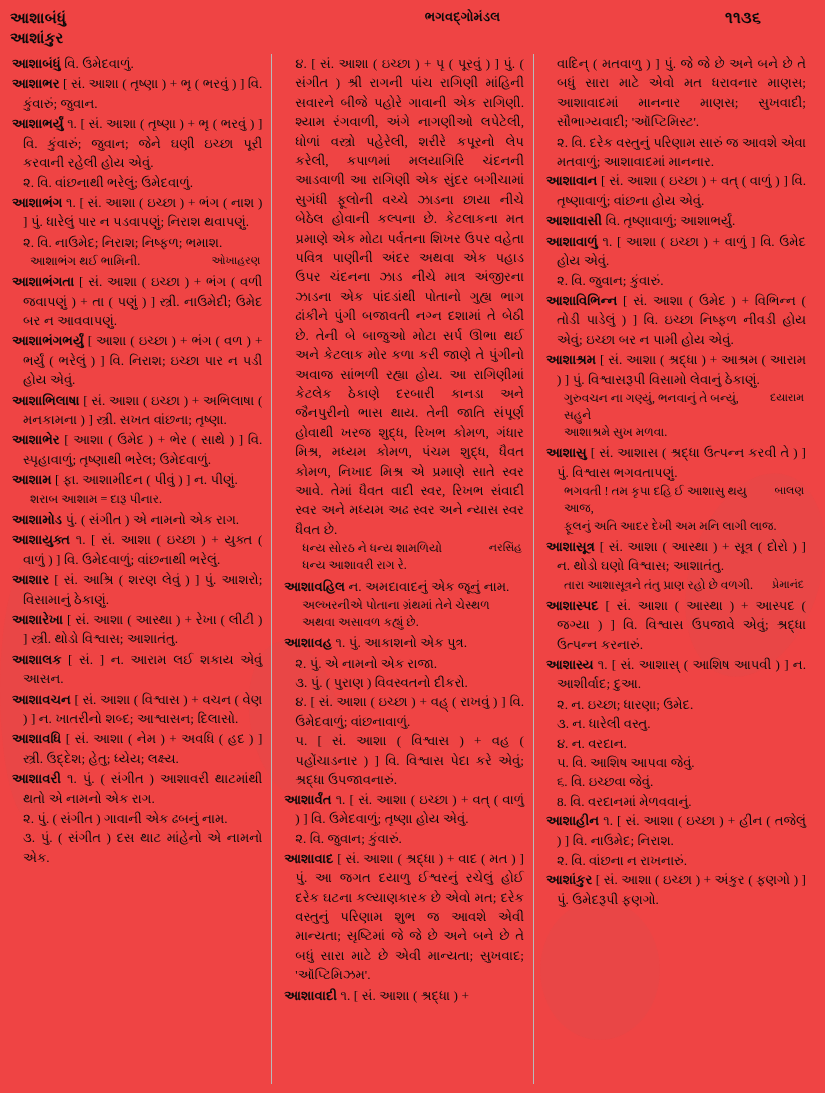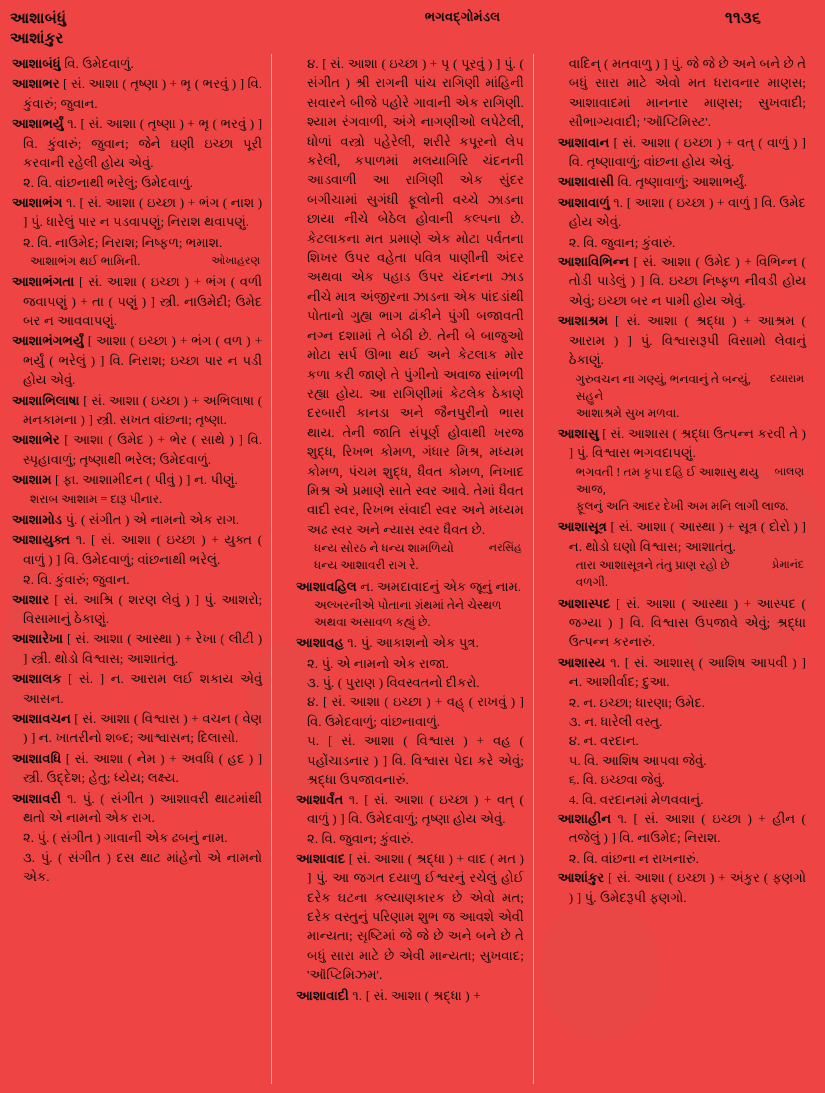--- a/index.html
+++ b/index.html
@@ -81,21 +81,21 @@
     width: 268px;
     box-sizing: border-box;
     padding: 0 9px 0 2px;
     font-size: 13.2px;
     line-height: 1.47;
     overflow: hidden;
   }
   .column.col2,
   .column.col3 {
     border-left: 1px solid #b9b9b9;
-    padding-left: 24px;
+    padding-left: 12px;
   }
   .column.col3 { width: 289px; }
 
   
   .entry {
     margin: 0 0 1px 0;
     padding: 0;
     text-indent: -11px;
     padding-left: 11px;
     text-align: justify;
@@ -167,21 +167,20 @@
         <p class="entry"><span class="headword">આશાભંગતા</span><span> [ સં. આશા ( ઇચ્છા ) + ભંગ ( વળી જવાપણું ) + તા ( પણું ) ] સ્ત્રી. નાઉમેદી; ઉમેદ બર ન આવવાપણું.</span></p>
         <p class="entry"><span class="headword">આશાભંગભર્યું</span><span> [ આશા ( ઇચ્છા ) + ભંગ ( વળ ) + ભર્યું ( ભરેલું ) ] વિ. નિરાશ; ઇચ્છા પાર ન પડી હોય એવું.</span></p>
         <p class="entry"><span class="headword">આશાભિલાષા</span><span> [ સં. આશા ( ઇચ્છા ) + અભિલાષા ( મનકામના ) ] સ્ત્રી. સખત વાંછના; તૃષ્ણા.</span></p>
         <p class="entry"><span class="headword">આશાભેર</span><span> [ આશા ( ઉમેદ ) + ભેર ( સાથે ) ] વિ. સ્પૃહાવાળું; તૃષ્ણાથી ભરેલ; ઉમેદવાળું.</span></p>
         <p class="entry"><span class="headword">આશામ</span><span> [ ફા. આશામીદન ( પીવું ) ] ન. પીણું.</span></p>
         <div class="quote">
           <span class="q-line">શરાબ આશામ = દારૂ પીનાર.</span>
         </div>
         <p class="entry"><span class="headword">આશામોડ</span><span> પું. ( સંગીત ) એ નામનો એક રાગ.</span></p>
         <p class="entry"><span class="headword">આશાયુક્ત</span><span> ૧. [ સં. આશા ( ઇચ્છા ) + યુક્ત ( વાળું ) ] વિ. ઉમેદવાળું; વાંછનાથી ભરેલું.</span></p>
-        <p class="sense">૨. વિ. કુંવારું; જુવાન.</p>
         <p class="entry"><span class="headword">આશાર</span><span> [ સં. આશ્રિ ( શરણ લેવું ) ] પું. આશરો; વિસામાનું ઠેકાણું.</span></p>
         <p class="entry"><span class="headword">આશારેખા</span><span> [ સં. આશા ( આસ્થા ) + રેખા ( લીટી ) ] સ્ત્રી. થોડો વિશ્વાસ; આશાતંતુ.</span></p>
         <p class="entry"><span class="headword">આશાલક</span><span> [ સં. ] ન. આરામ લઈ શકાય એવું આસન.</span></p>
         <p class="entry"><span class="headword">આશાવચન</span><span> [ સં. આશા ( વિશ્વાસ ) + વચન ( વેણ ) ] ન. ખાતરીનો શબ્દ; આશ્વાસન; દિલાસો.</span></p>
         <p class="entry"><span class="headword">આશાવધિ</span><span> [ સં. આશા ( નેમ ) + અવધિ ( હદ ) ] સ્ત્રી. ઉદ્દેશ; હેતુ; ધ્યેય; લક્ષ્ય.</span></p>
         <p class="entry"><span class="headword">આશાવરી</span><span> ૧. પું. ( સંગીત ) આશાવરી થાટમાંથી થતો એ નામનો એક રાગ.</span></p>
         <p class="sense">૨. પું. ( સંગીત ) ગાવાની એક ઢબનું નામ.</p>
         <p class="sense">૩. પું. ( સંગીત ) દસ થાટ માંહેનો એ નામનો એક.</p>
       </div>
     <div class="column col2">
@@ -200,49 +199,50 @@
         <p class="sense">૩. પું. ( પુરાણ ) વિવસ્વતનો દીકરો.</p>
         <p class="sense">૪. [ સં. આશા ( ઇચ્છા ) + વહ્ ( રાખવું ) ] વિ. ઉમેદવાળું; વાંછનાવાળું.</p>
         <p class="sense">૫. [ સં. આશા ( વિશ્વાસ ) + વહ ( પહોંચાડનાર ) ] વિ. વિશ્વાસ પેદા કરે એવું; શ્રદ્ધા ઉપજાવનારું.</p>
         <p class="entry"><span class="headword">આશાર્વંત</span><span> ૧. [ સં. આશા ( ઇચ્છા ) + વત્ ( વાળું ) ] વિ. ઉમેદવાળું; તૃષ્ણા હોય એવું.</span></p>
         <p class="sense">૨. વિ. જુવાન; કુંવારું.</p>
         <p class="entry"><span class="headword">આશાવાદ</span><span> [ સં. આશા ( શ્રદ્ધા ) + વાદ ( મત ) ] પું. આ જગત દયાળુ ઈશ્વરનું રચેલું હોઈ દરેક ઘટના કલ્યાણકારક છે એવો મત; દરેક વસ્તુનું પરિણામ શુભ જ આવશે એવી માન્યતા; સૃષ્ટિમાં જે જે છે અને બને છે તે બધું સારા માટે છે એવી માન્યતા; સુખવાદ; 'ઑપ્ટિમિઝમ'.</span></p>
         <p class="entry"><span class="headword">આશાવાદી</span><span> ૧. [ સં. આશા ( શ્રદ્ધા ) +</span></p>
       </div>
     <div class="column col3">
         <p class="entry cont">વાદિન્ ( મતવાળુ ) ] પું. જે જે છે અને બને છે તે બધું સારા માટે એવો મત ધરાવનાર માણસ; આશાવાદમાં માનનાર માણસ; સુખવાદી; સૌભાગ્યવાદી; 'ઑપ્ટિમિસ્ટ'.</p>
+        <p class="sense">૨. વિ. દરેક વસ્તુનું પરિણામ સારું જ આવશે એવા મતવાળું; આશાવાદમાં માનનાર.</p>
         <p class="entry"><span class="headword">આશાવાન</span><span> [ સં. આશા ( ઇચ્છા ) + વત્ ( વાળું ) ] વિ. તૃષ્ણાવાળું; વાંછના હોય એવું.</span></p>
         <p class="entry"><span class="headword">આશાવાસી</span><span> વિ. તૃષ્ણાવાળું; આશાભર્યું.</span></p>
         <p class="entry"><span class="headword">આશાવાળું</span><span> ૧. [ આશા ( ઇચ્છા ) + વાળું ] વિ. ઉમેદ હોય એવું.</span></p>
         <p class="sense">૨. વિ. જુવાન; કુંવારું.</p>
         <p class="entry"><span class="headword">આશાવિભિન્ન</span><span> [ સં. આશા ( ઉમેદ ) + વિભિન્ન ( તોડી પાડેલું ) ] વિ. ઇચ્છા નિષ્ફળ નીવડી હોય એવું; ઇચ્છા બર ન પામી હોય એવું.</span></p>
         <p class="entry"><span class="headword">આશાશ્રમ</span><span> [ સં. આશા ( શ્રદ્ધા ) + આશ્રમ ( આરામ ) ] પું. વિશ્વાસરૂપી વિસામો લેવાનું ઠેકાણું.</span></p>
         <div class="quote">
           <span class="q-attrib-right">દયારામ</span>
           <span class="q-line">ગુરુવચન ના ગણ્યું, ભનવાનું તે બન્યું, સહુને</span>
           <span class="q-line">આશાશ્રમે સુખ મળવા.</span>
         </div>
-        <p class="entry"><span class="headword">આશાસુ</span><span> [ સં. આશાસ ( શ્રદ્ધા ઉત્પન્ન કરવી તે ) ] પું. વિશ્વાસ ભગવદાપણું.</span></p>
+        <p class="entry"><span class="headword">આશાસુ</span><span> [ સં. આશાસ ( શ્રદ્ધા ઉત્પન્ન કરવી તે ) ] પું. વિશ્વાસ ભગવતાપણું.</span></p>
         <div class="quote">
           <span class="q-attrib-right">બાલણ</span>
           <span class="q-line">ભગવતી ! તમ કૃપા દહિ ઈ આશાસુ થયુ આજ,</span>
           <span class="q-line">ફૂલનું અતિ આદર દેખી અમ મનિ લાગી લાજ.</span>
         </div>
         <p class="entry"><span class="headword">આશાસૂત્ર</span><span> [ સં. આશા ( આસ્થા ) + સૂત્ર ( દોરો ) ] ન. થોડો ઘણો વિશ્વાસ; આશાતંતુ.</span></p>
         <div class="quote">
           <span class="q-attrib-right">પ્રેમાનંદ</span>
           <span class="q-line">તારા આશાસૂત્રને તંતુ પ્રાણ રહો છે વળગી.</span>
         </div>
         <p class="entry"><span class="headword">આશાસ્પદ</span><span> [ સં. આશા ( આસ્થા ) + આસ્પદ ( જગ્યા ) ] વિ. વિશ્વાસ ઉપજાવે એવું; શ્રદ્ધા ઉત્પન્ન કરનારું.</span></p>
         <p class="entry"><span class="headword">આશાસ્ય</span><span> ૧. [ સં. આશાસ્ ( આશિષ આપવી ) ] ન. આશીર્વાદ; દુઆ.</span></p>
         <p class="sense">૨. ન. ઇચ્છા; ધારણા; ઉમેદ.</p>
         <p class="sense">૩. ન. ધારેલી વસ્તુ.</p>
         <p class="sense">૪. ન. વરદાન.</p>
         <p class="sense">૫. વિ. આશિષ આપવા જેવું.</p>
         <p class="sense">૬. વિ. ઇચ્છવા જેવું.</p>
-        <p class="sense">4. વિ. વરદાનમાં મેળવવાનું.</p>
+        <p class="sense">8. વિ. વરદાનમાં મેળવવાનું.</p>
         <p class="entry"><span class="headword">આશાહીન</span><span> ૧. [ સં. આશા ( ઇચ્છા ) + હીન ( તજેલું ) ] વિ. નાઉમેદ; નિરાશ.</span></p>
         <p class="sense">૨. વિ. વાંછના ન રાખનારું.</p>
         <p class="entry"><span class="headword">આશાંકુર</span><span> [ સં. આશા ( ઇચ્છા ) + અંકુર ( ફણગો ) ] પું. ઉમેદરૂપી ફણગો.</span></p>
       </div>
   </div>
 
 </div>
 
 </body></html>

